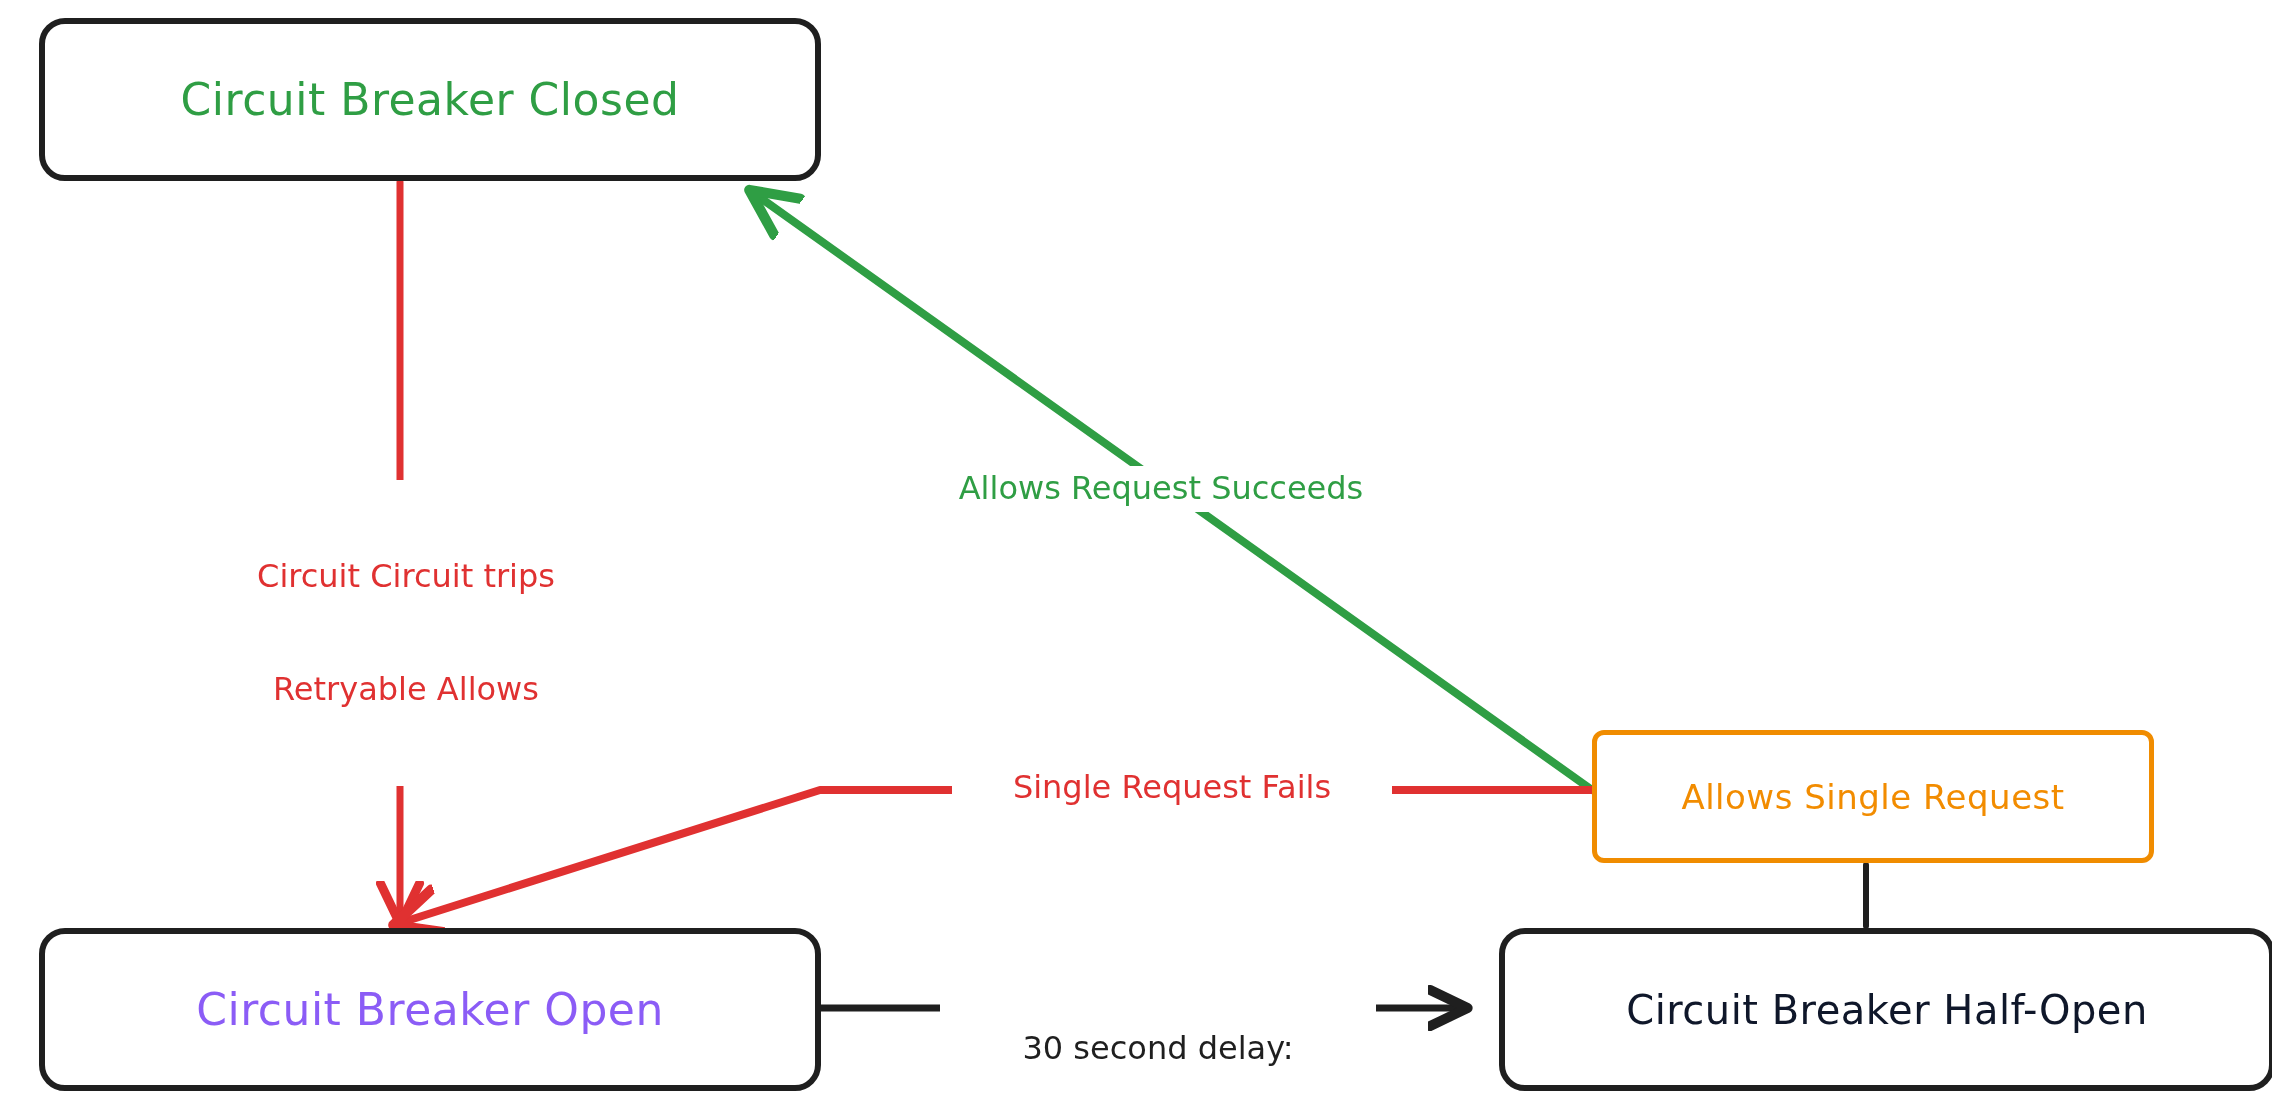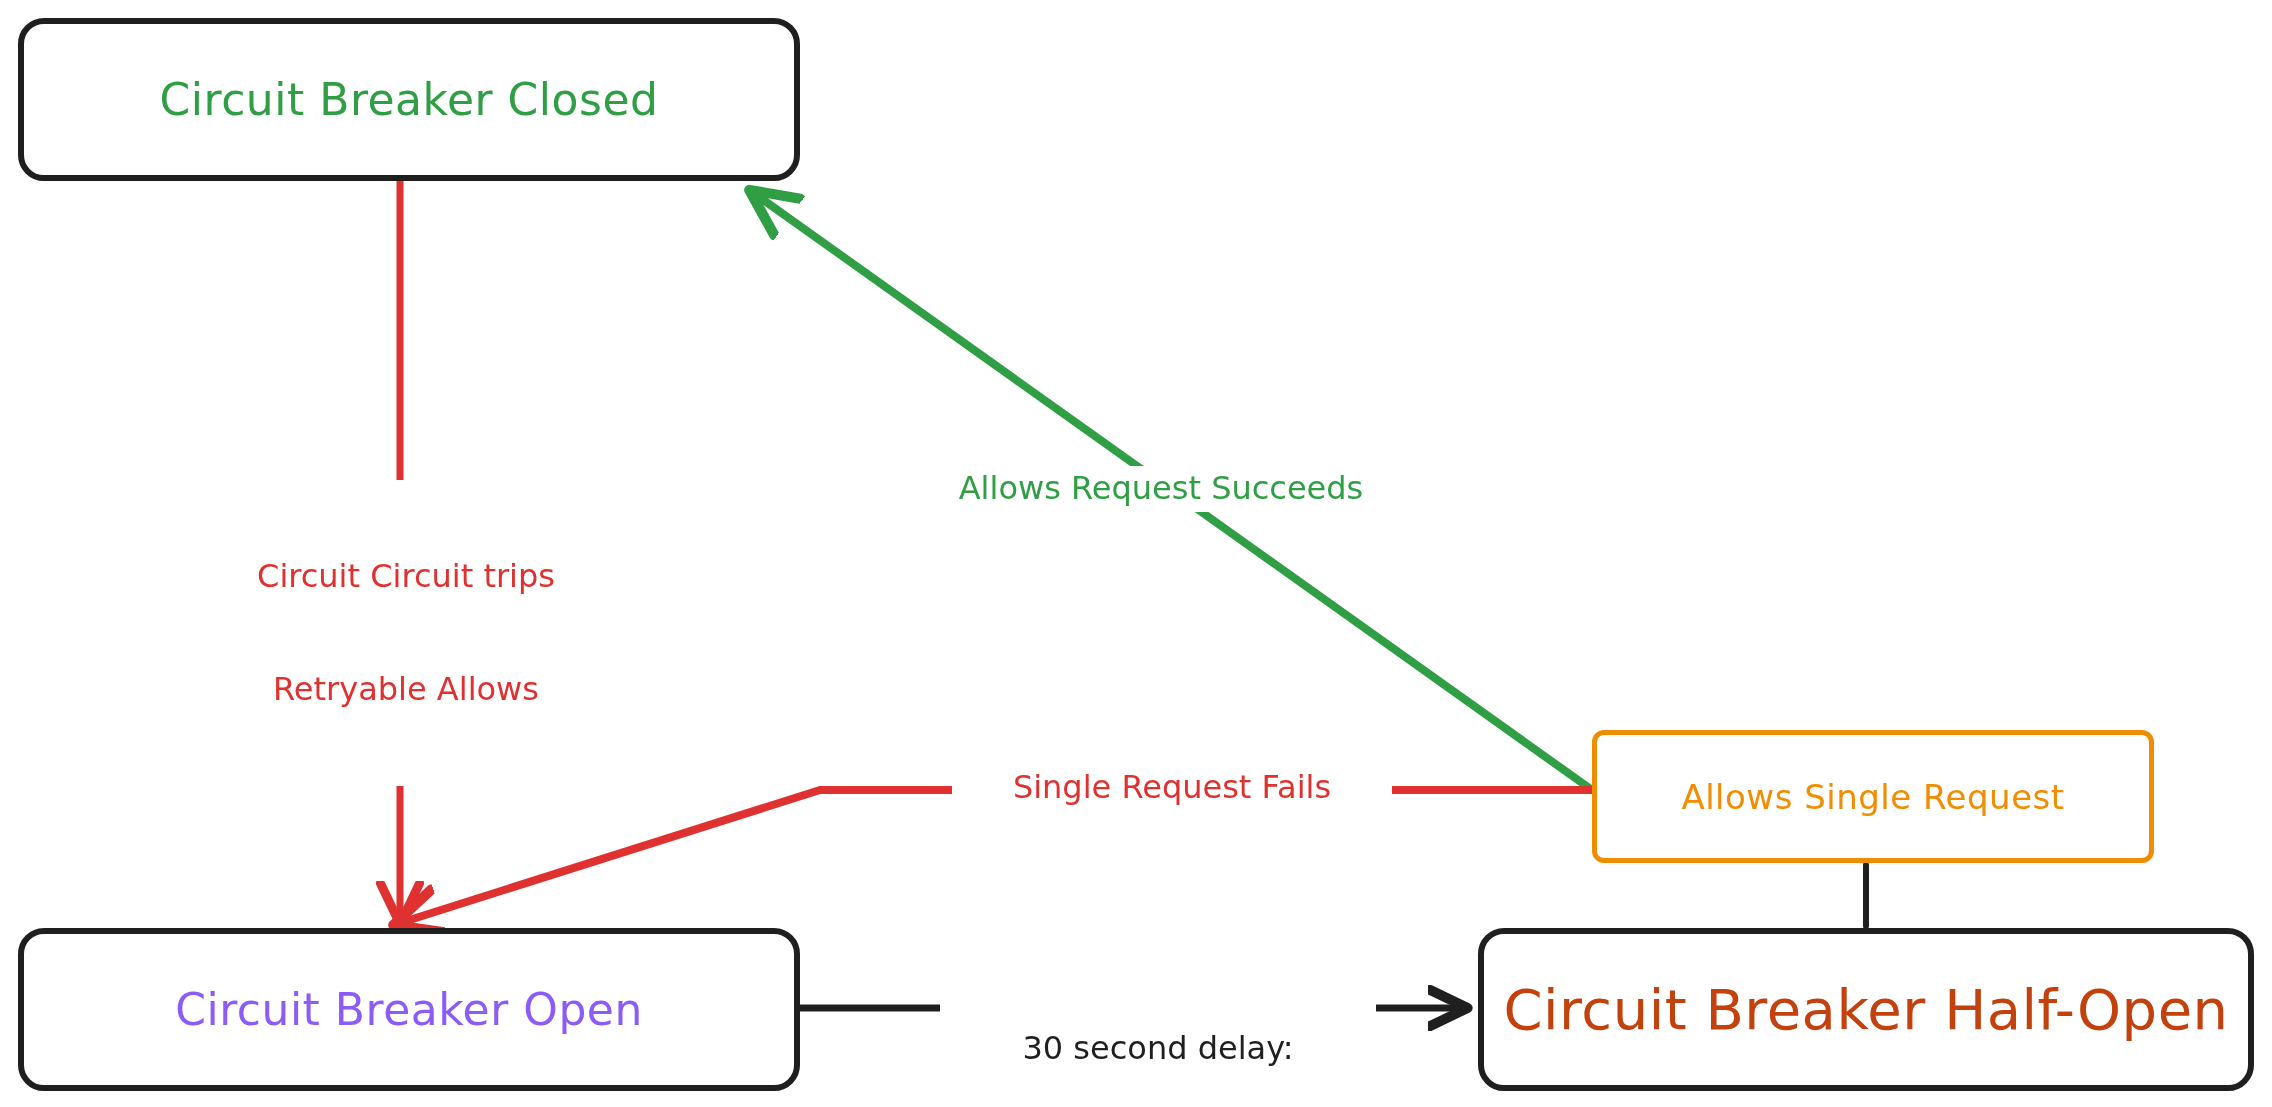--- a/index.html
+++ b/index.html
@@ -28,34 +28,35 @@
     position: absolute;
     box-sizing: border-box;
     background: #ffffff;
     display: flex;
     align-items: center;
     justify-content: center;
     border-radius: 26px;
   }
   .node-black {
     border: 6px solid #1f1f1f;
+    margin-left: 21px;
   }
   .node-orange {
     border: 5px solid #f08c00;
     border-radius: 12px;
   }
   .node-label {
     font-family: "DejaVu Sans", sans-serif;
     font-weight: 400;
     letter-spacing: 0.5px;
     white-space: nowrap;
   }
   .lbl-closed   { color: #2f9e44; font-size: 44px; }
   .lbl-open     { color: #8b5cf6; font-size: 44px; }
-  .lbl-halfopen { color: #c2410c; font-size: 56px; }
+  .lbl-halfopen { color: #0f172a; font-size: 40px; }
   .lbl-allows   { color: #f28c00; font-size: 34px; }
 
   .edge-label {
     position: absolute;
     text-align: center;
     white-space: pre;
     line-height: 1.18;
     font-family: "DejaVu Sans", sans-serif;
     background: #ffffff;
     pointer-events: auto;

